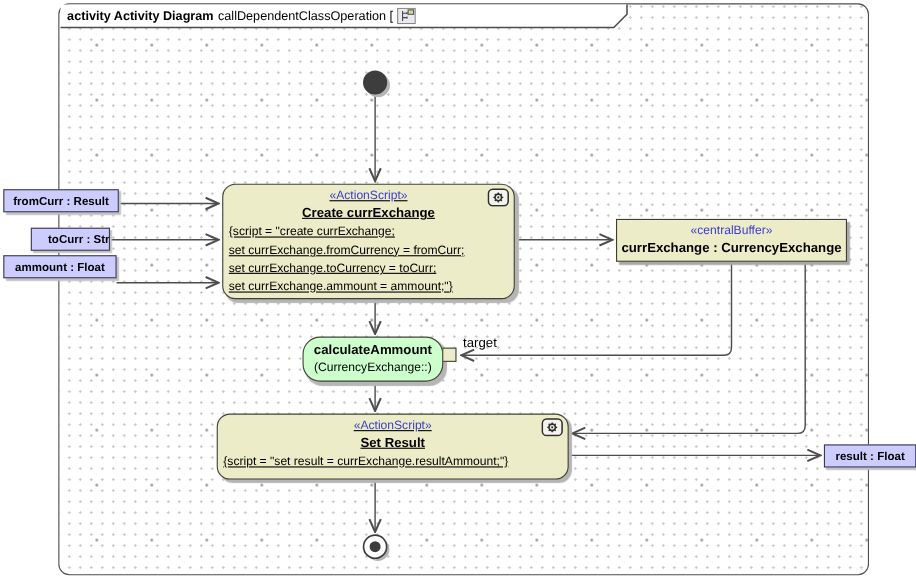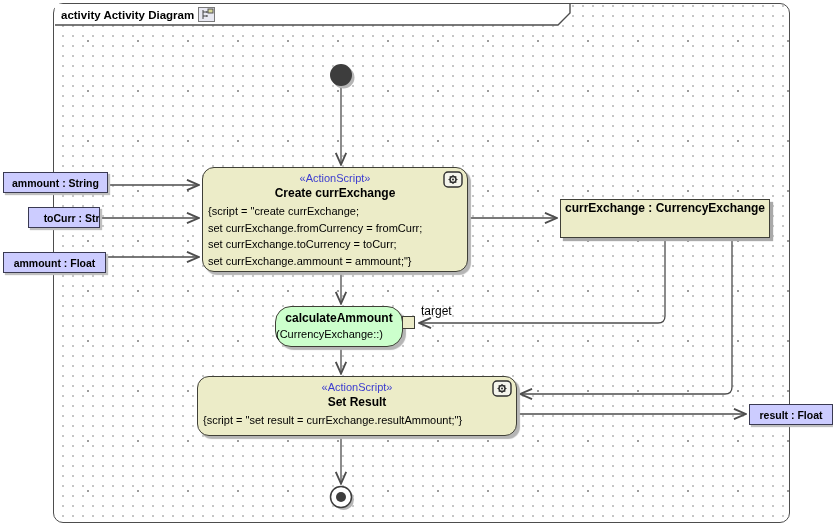--- a/index.html
+++ b/index.html
@@ -27,43 +27,43 @@
   }
   .title .kw{font-weight:bold;}
   .dicon{display:inline-flex;align-items:center;}
   
   .node{
     position:absolute;z-index:3;box-sizing:border-box;
     border:1.2px solid #3f3f37;background:#ececc8;
     box-shadow:3px 3px 1px #b5b5b5;
     display:flex;flex-direction:column;
   }
-  .rounded{border-radius:12px;}
+  .rounded{border-radius:12px;text-decoration:underline;}
   .stereo{font-size:11px;color:#3c3cd0;text-align:center;line-height:14px;margin-top:3px;}
   .nname{font-size:12px;font-weight:bold;text-align:center;line-height:16px;margin-bottom:2px;}
   .script{font-size:11px;line-height:16.5px;text-align:left;padding:0 5px;white-space:nowrap;}
   .gear{position:absolute;top:3px;right:4px;}
   
   .n-create{left:202px;top:167px;width:266px;height:105px;}
   .n-buffer{left:560px;top:199px;width:210px;height:39px;box-shadow:3px 3px 1px #a9a9a9;}
   .n-calc{left:275px;top:306px;width:128px;height:41px;background:#ccffcc;border-radius:16px;}
   .n-calc .nname{margin:3px 0 0 0;}
-  .n-calc .qual{font-size:11px;line-height:16px;}
+  .n-calc .qual{font-size:11px;text-align:center;line-height:16px;}
   .n-setresult{left:197px;top:376px;width:320px;height:60px;}
   
   .pin{
     position:absolute;z-index:3;box-sizing:border-box;
     background:#ccccff;border:1.2px solid #3a3a52;
     font-size:10.5px;font-weight:bold;text-align:center;
     display:flex;align-items:center;justify-content:center;
     white-space:nowrap;overflow:hidden;box-shadow:2px 2px 1px #c0c0c0;
   }
   .p-fromcurr{left:3px;top:172px;width:105px;height:21px;}
   .p-tocurr{left:28px;top:207px;width:72px;height:21px;padding-left:31px;}
-  .p-ammount{left:3px;top:252px;width:103px;height:21px;}
+  .p-ammount{left:3px;top:232px;width:103px;height:21px;}
   .p-result{left:749px;top:404px;width:84px;height:21px;}
   
   .target-pin{
     position:absolute;left:402px;top:316px;width:13px;height:13px;z-index:3;
     box-sizing:border-box;background:#ececc8;border:1.2px solid #3f3f37;
   }
   .target-label{position:absolute;left:421px;top:304px;z-index:3;font-size:12px;}
 </style>
 </head>
 <body>
@@ -103,20 +103,21 @@
 
     <g>
       <circle cx="343.5" cy="499.5" r="10.5" fill="#b5b5b5"></circle>
       <circle cx="341" cy="497" r="10.5" fill="#ffffff" stroke="#3d3d3d" stroke-width="1.5"></circle>
       <circle cx="341" cy="497" r="5" fill="#3d3d3d"></circle>
     </g>
   </svg>
 
   <div class="title">
     <span class="kw">activity Activity Diagram</span>
+    <span>callDependentClassOperation [</span>
     <span class="dicon">
       <svg width="17" height="15" viewBox="0 0 17 15">
         <rect x="0.5" y="0.5" width="16" height="14" fill="#e9e9f2" stroke="#7a7a7a"></rect>
         <rect x="10" y="2" width="5" height="4" fill="#d8d89a" stroke="#555"></rect>
         <path d="M5,3 L5,12 M5,5 L9,5 M5,9 L9,9 M9,4 L9,6 M9,8 L9,10" stroke="#444" fill="none"></path>
       </svg>
     </span>
   </div>
 
   <div class="node rounded n-create">
@@ -130,20 +131,21 @@
     </span>
     <span class="stereo">«ActionScript»</span>
     <span class="nname">Create currExchange</span>
     <span class="script">{script = "create currExchange;</span>
     <span class="script">set currExchange.fromCurrency = fromCurr;</span>
     <span class="script">set currExchange.toCurrency = toCurr;</span>
     <span class="script">set currExchange.ammount = ammount;"}</span>
   </div>
 
   <div class="node n-buffer">
+    <span class="stereo">«centralBuffer»</span>
     <span class="nname">currExchange : CurrencyExchange</span>
   </div>
 
   <div class="node n-calc">
     <span class="nname">calculateAmmount</span>
     <span class="qual">(CurrencyExchange::)</span>
   </div>
   <div class="target-pin"></div>
   <div class="target-label">target</div>
 
@@ -154,18 +156,18 @@
         <circle cx="10" cy="8.5" r="3" fill="none" stroke="#2e2e2e" stroke-width="1.5"></circle>
         <circle cx="10" cy="8.5" r="1" fill="#2e2e2e"></circle>
         <path d="M10,4 L10,5.5 M10,11.5 L10,13 M5.5,8.5 L7,8.5 M13,8.5 L14.5,8.5 M6.8,5.3 L7.8,6.3 M12.2,10.7 L13.2,11.7 M13.2,5.3 L12.2,6.3 M7.8,10.7 L6.8,11.7" stroke="#2e2e2e" stroke-width="1.2"></path>
       </svg>
     </span>
     <span class="stereo">«ActionScript»</span>
     <span class="nname">Set Result</span>
     <span class="script">{script = "set result = currExchange.resultAmmount;"}</span>
   </div>
 
-  <div class="pin p-fromcurr">ammount : String</div>
+  <div class="pin p-fromcurr">fromCurr : Result</div>
   <div class="pin p-tocurr">toCurr : String</div>
   <div class="pin p-ammount">ammount : Float</div>
   <div class="pin p-result">result : Float</div>
 
 </div>
 
 </body></html>

